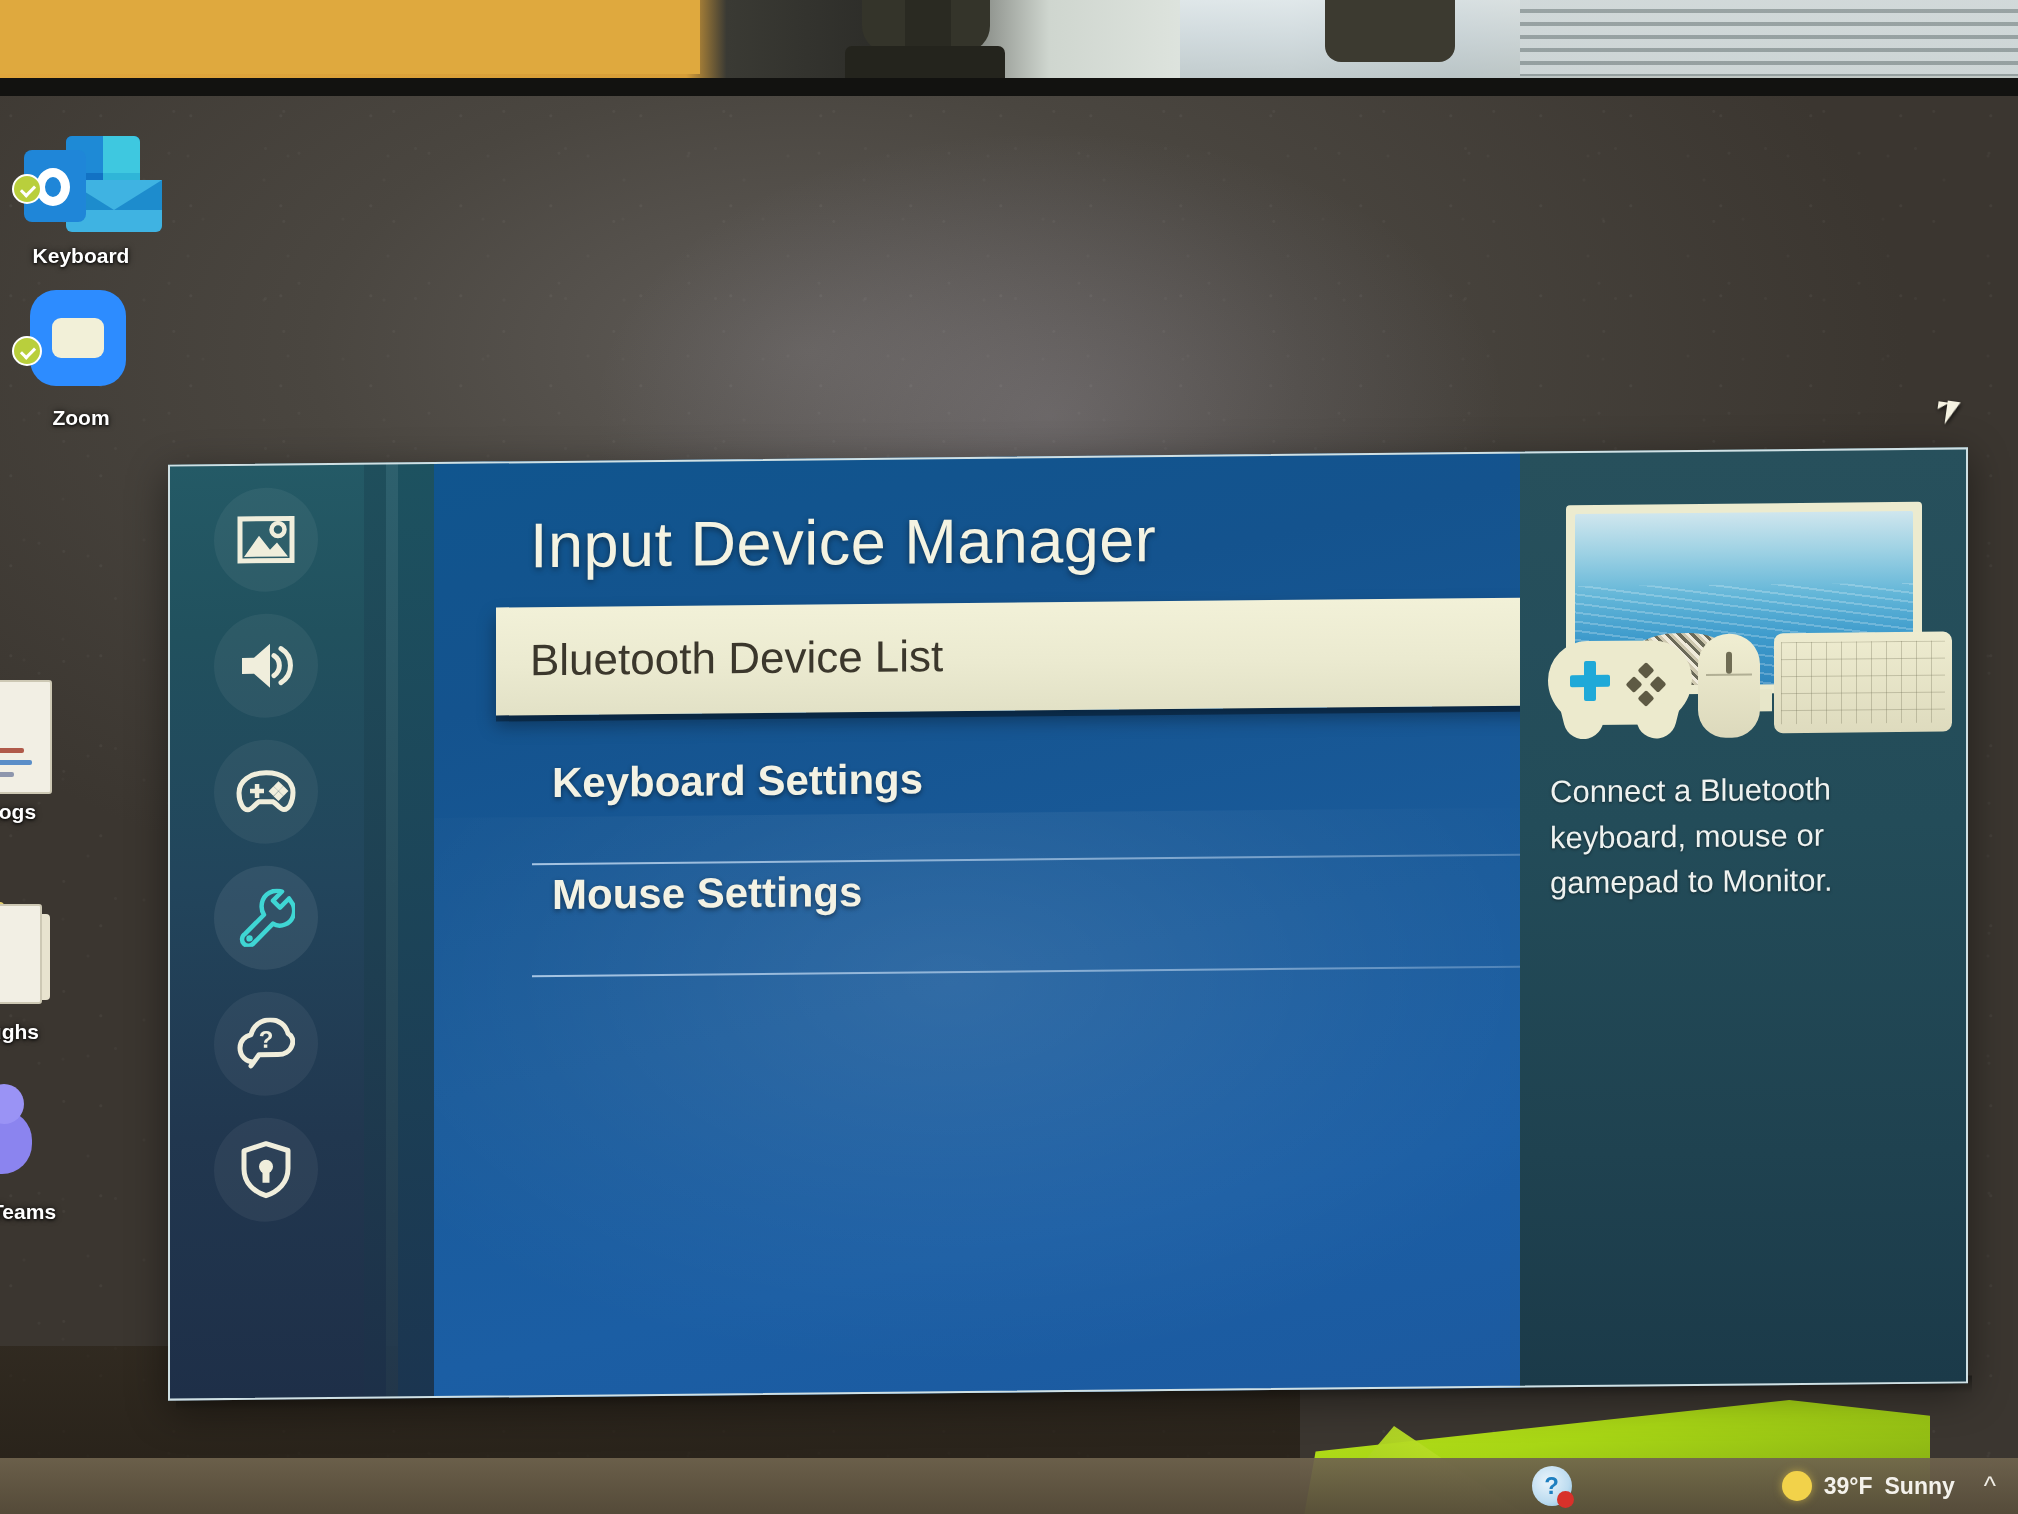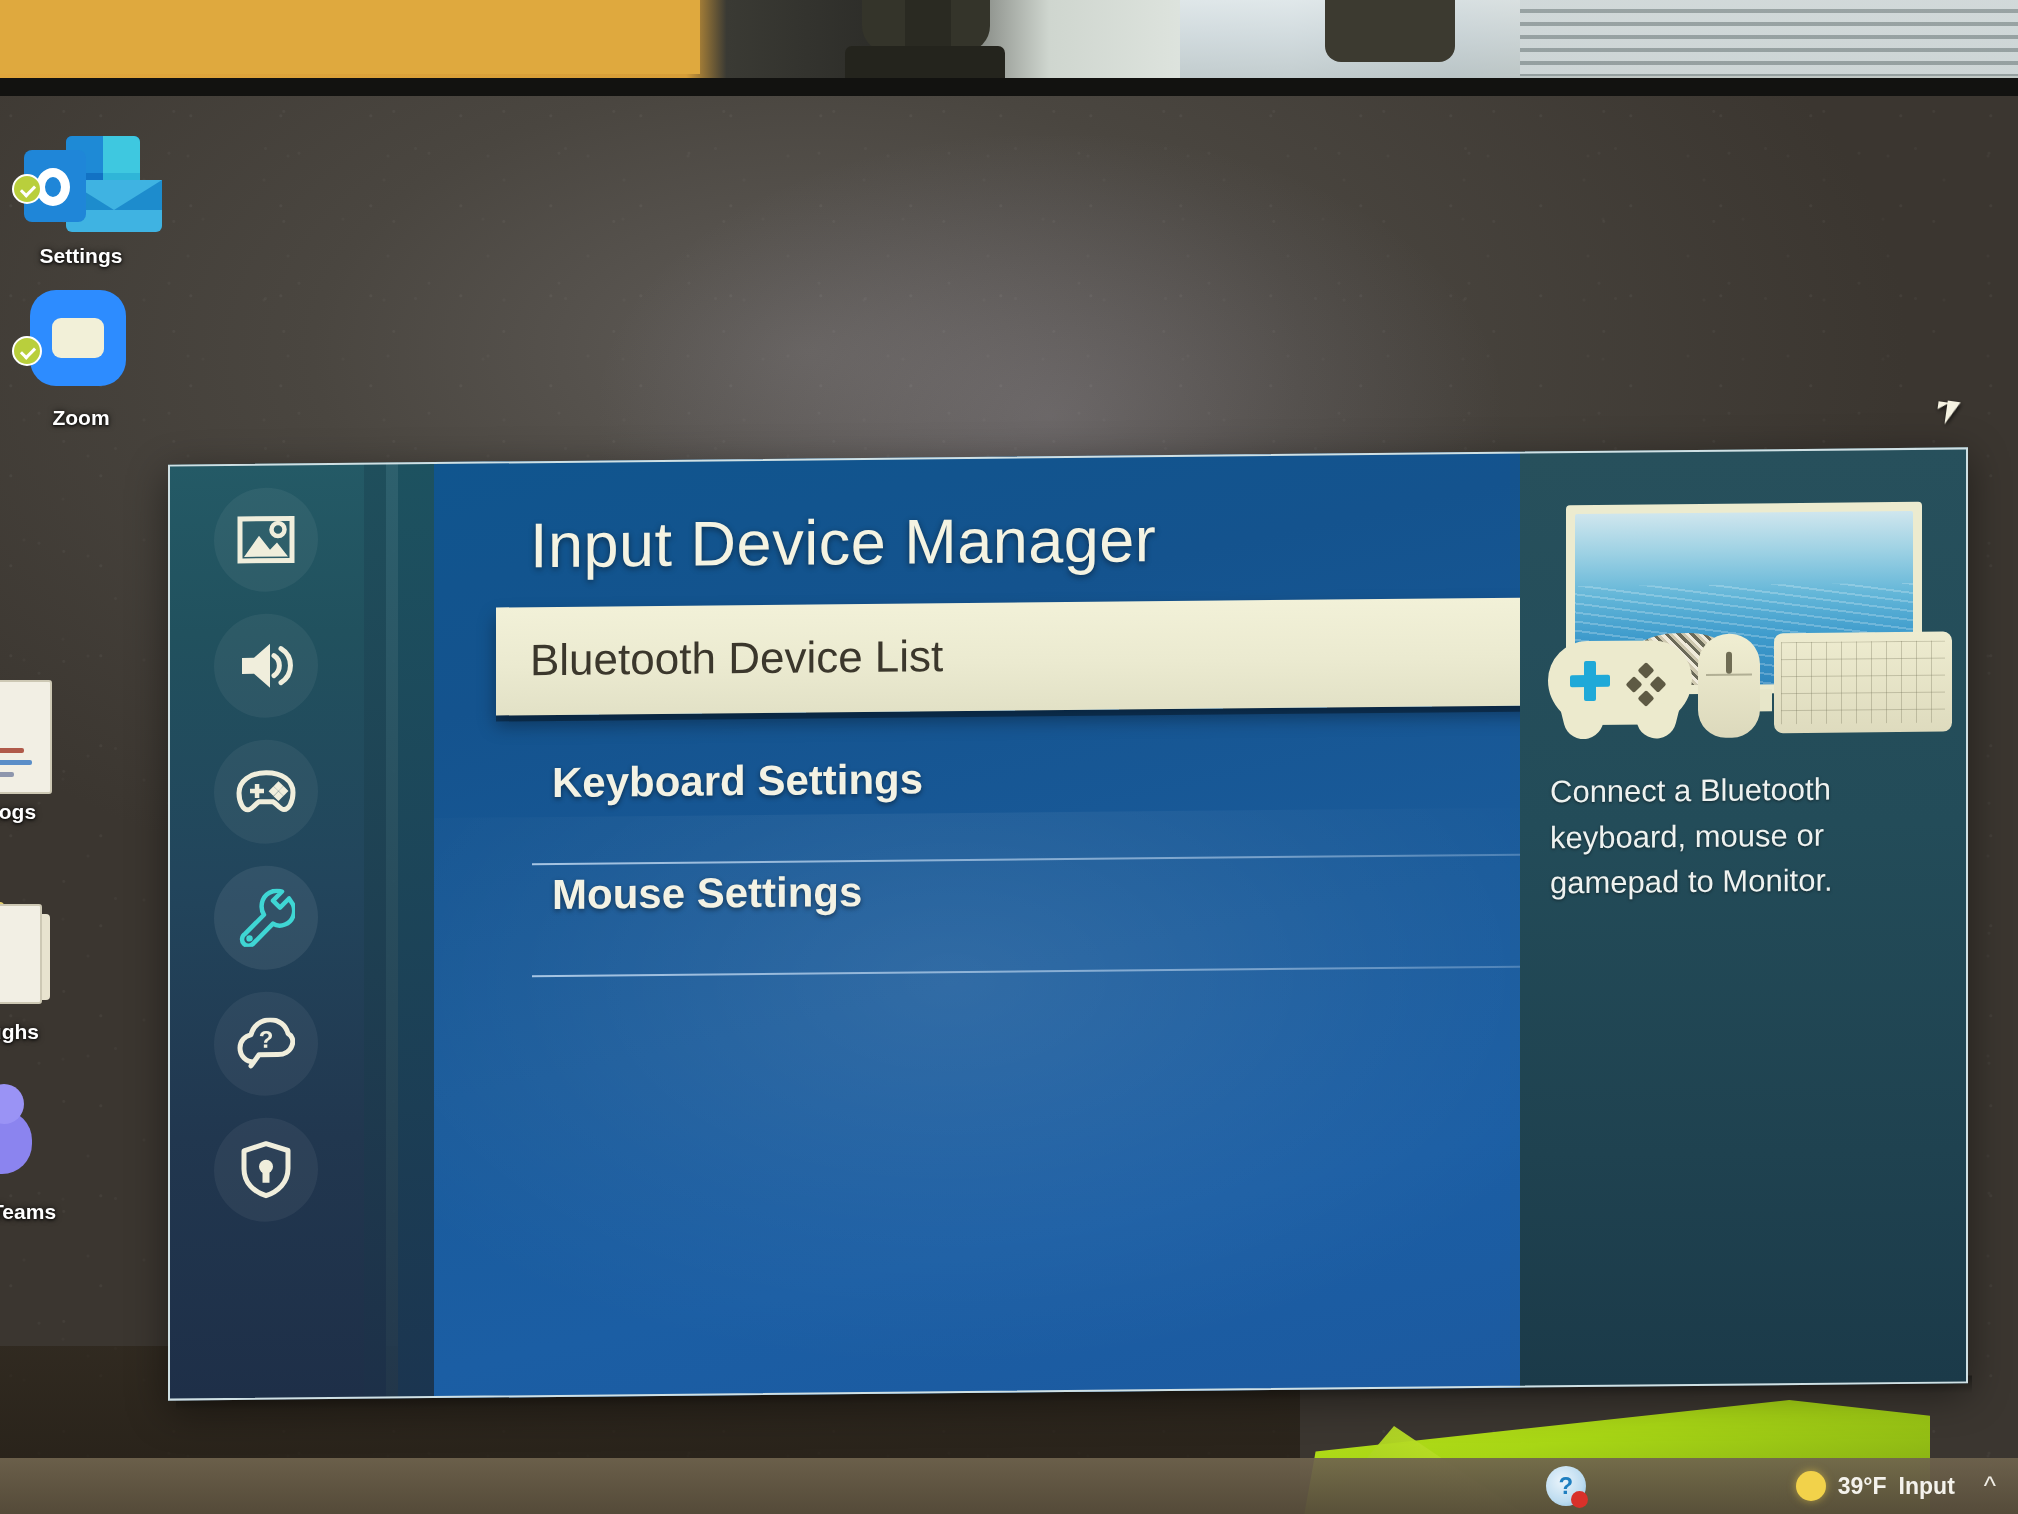--- a/index.html
+++ b/index.html
@@ -230,21 +230,21 @@
               <div class="ol-q2"></div>
               <div class="ol-q3"></div>
               <div class="ol-q4"></div>
             </div>
           <div class="ol-env"></div>
           <div class="ol-a"></div>
           <div class="ol-o"></div>
         </div>
         <div class="sync"></div>
       </div>
-      <div class="lbl">Settings</div>
+      <div class="lbl">Keyboard</div>
     </div>
 
     <div class="dicon" style="left:6px;top:186px;">
       <div style="position:relative;height:118px;">
         <div class="zoomtile"></div>
         <div class="sync"></div>
       </div>
       <div class="lbl">Zoom</div>
     </div>
 
@@ -400,21 +400,21 @@
     </div>
 
     <div class="taskbar">
       <div class="tb-help">
         <span>?</span>
         <div class="badge"></div>
       </div>
       <div class="tb-weather">
         <div class="tb-sun"></div>
         <div class="tb-wtext">39°F</div>
-        <div class="tb-wtext">Input</div>
+        <div class="tb-wtext">Sunny</div>
       </div>
       <div class="tb-chev">^</div>
     </div>
 
     <div class="cursor"></div>
 
   </div>
 </div>
 
 </body></html>

